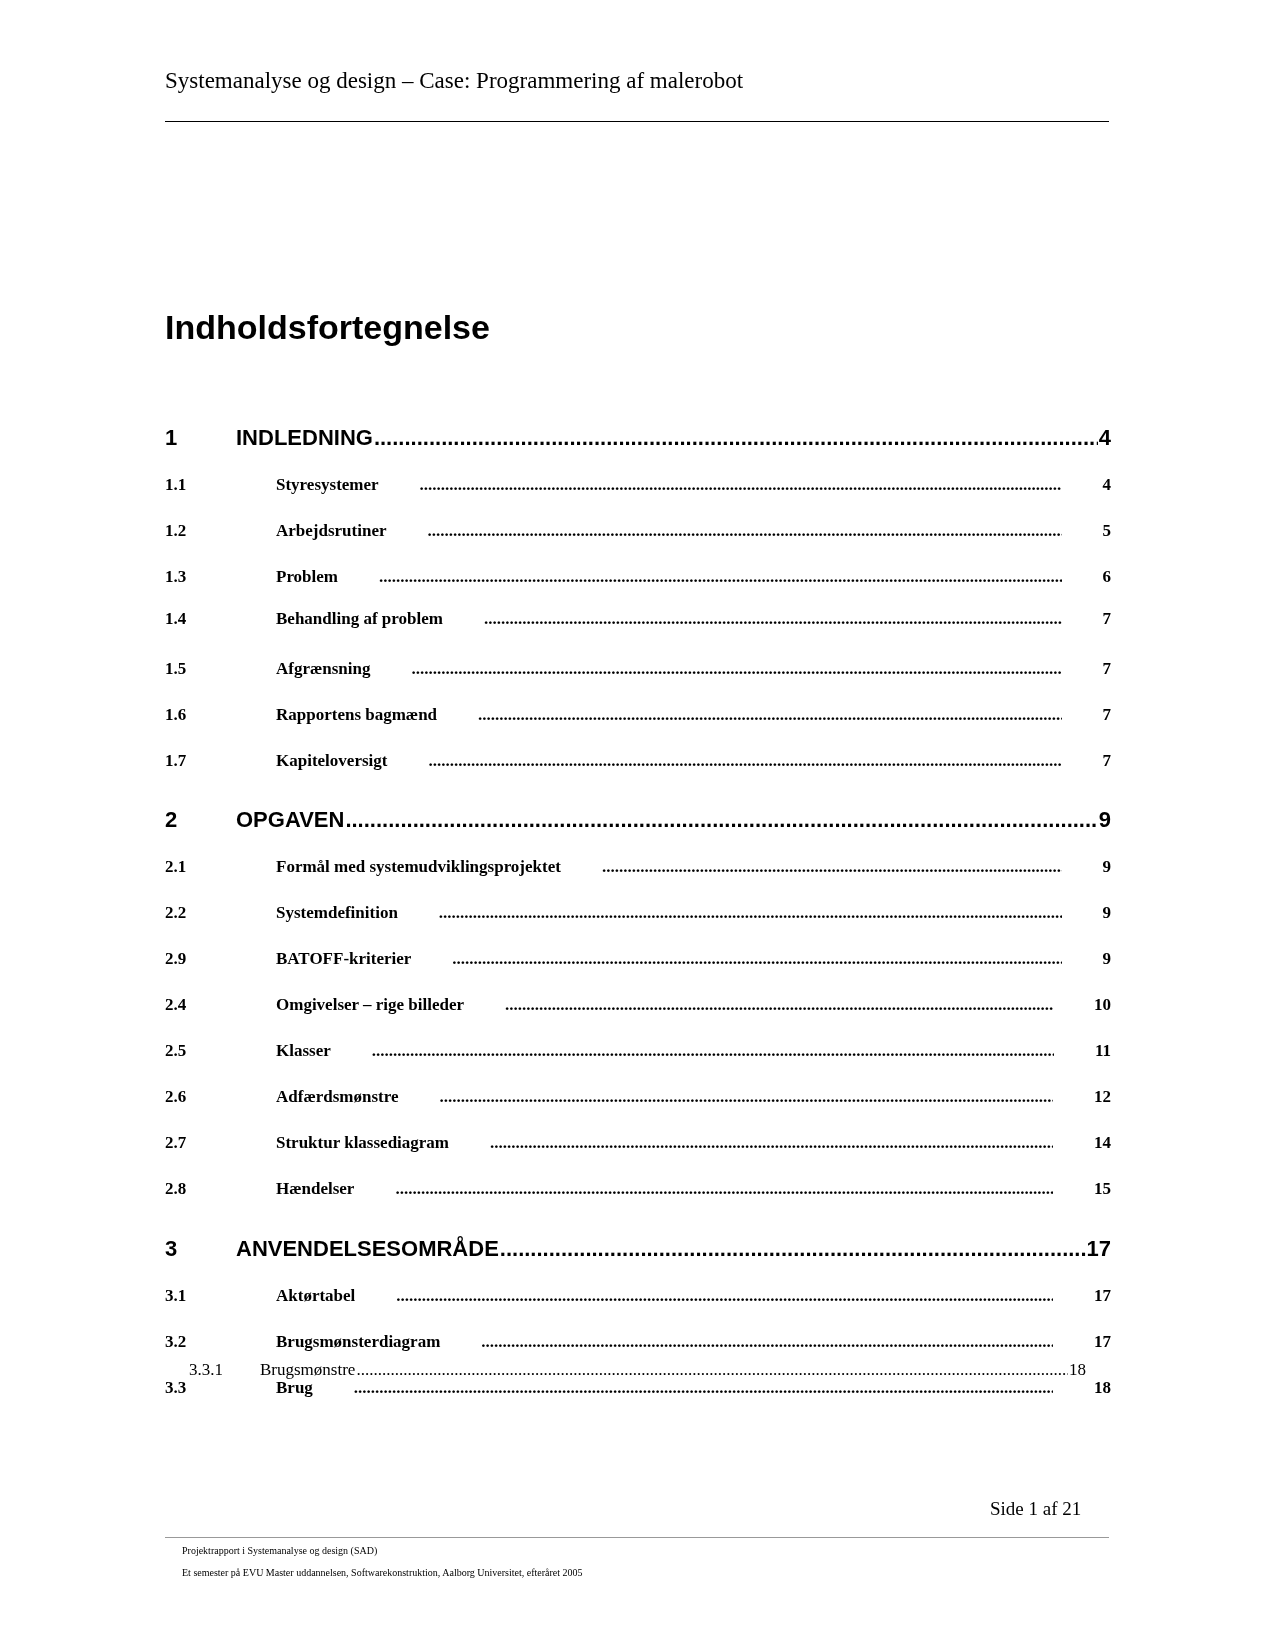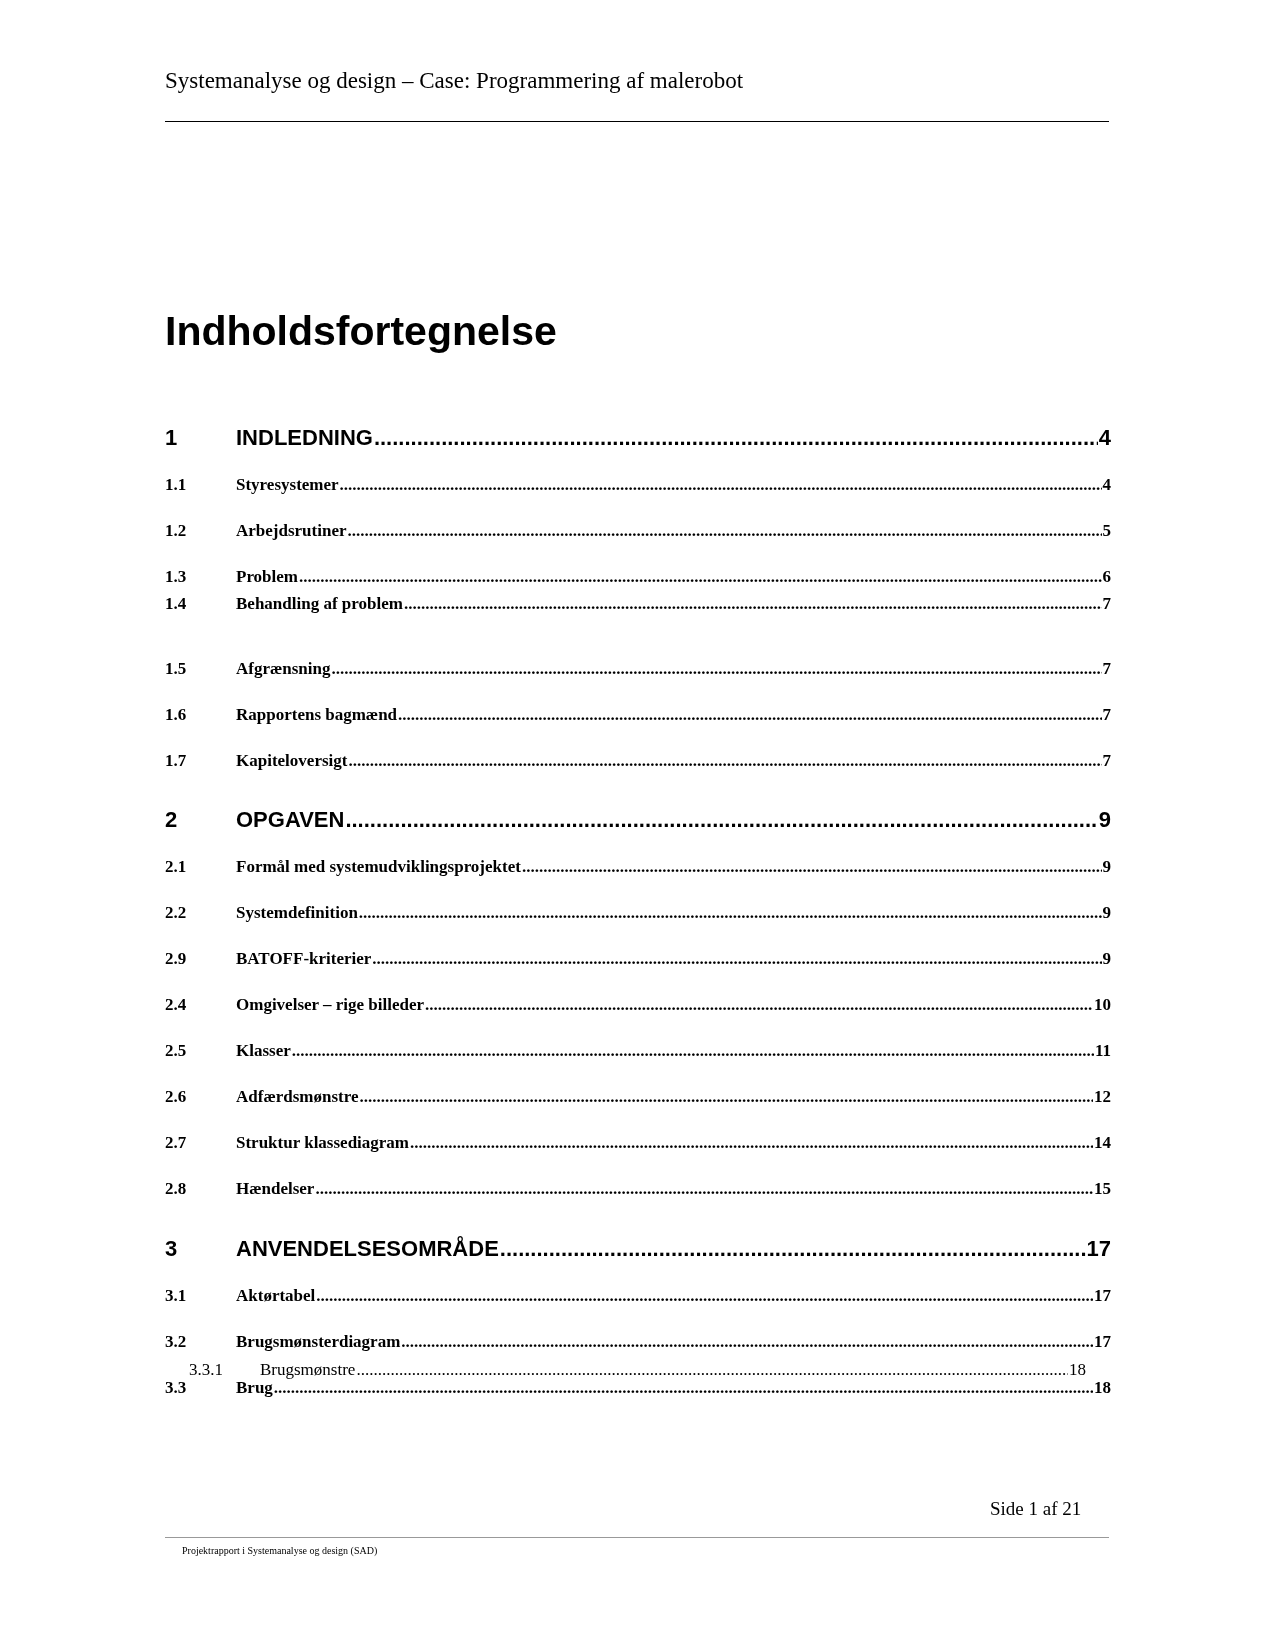--- a/index.html
+++ b/index.html
@@ -5,33 +5,33 @@
     html, body { margin: 0; padding: 0; background: #ffffff; }
     body { width: 1275px; height: 1651px; position: relative; color: #000; overflow: hidden; }
     .page { position: absolute; left: 0; top: 0; width: 1142px; height: 1651px; }
     .running-header {
       position: absolute; left: 165px; top: 68px;
       font-family: "Liberation Serif", serif; font-size: 23px;
     }
     .header-rule { position: absolute; left: 165px; top: 121px; width: 944px; height: 0; border-top: 1.3px solid #000; }
     .toc-title {
       position: absolute; left: 165px; top: 308px;
-      font-family: "Liberation Sans", sans-serif; font-weight: bold; font-size: 41px;
+      font-family: "Liberation Sans", sans-serif; font-weight: bold; font-size: 34px;
     }
     .toc { position: absolute; left: 165px; top: 0; width: 946px; }
     .toc-row { position: absolute; left: 0; width: 946px; display: flex; align-items: baseline; white-space: nowrap; }
     .toc-num { flex: 0 0 auto; }
     .toc-label { flex: 0 0 auto; }
     .leader { flex: 1 1 auto; overflow: hidden; margin: 0 1px; }
     .leader::before { content: "................................................................................................................................................................................................................................................................................................................................................................................................"; }
     .toc-page { flex: 0 0 auto; text-align: right; }
 
     .lvl1 { font-family: "Liberation Sans", sans-serif; font-weight: bold; font-size: 22px; }
     .lvl1 .toc-num { width: 71px; }
-    .lvl2 { font-family: "Liberation Serif", serif; font-weight: bold; font-size: 17px; }
+    .lvl2 { font-family: "Liberation Serif", serif; font-weight: bold; font-size: 17px; gap: 40px; }
     .lvl2 .toc-num { width: 71px; }
     .lvl3 { font-family: "Liberation Serif", serif; font-weight: normal; font-size: 17px; }
     .lvl3 .toc-num { width: 71px; padding-left: 24px; box-sizing: border-box; width: 95px; }
 
     .page-count { position: absolute; left: 990px; top: 1498px; font-family: "Liberation Serif", serif; font-size: 19px; }
     .footer-rule { position: absolute; left: 165px; top: 1537px; width: 944px; border-top: 1px solid #999; }
     .footer-line { position: absolute; left: 182px; font-family: "Liberation Serif", serif; font-size: 10px; }
   </style>
 </head>
 <body>
@@ -60,21 +60,21 @@
       <span class="toc-label">Arbejdsrutiner</span>
       <span class="leader"></span>
       <span class="toc-page">5</span>
     </div>
     <div class="toc-row lvl2" style="top:567px">
       <span class="toc-num">1.3</span>
       <span class="toc-label">Problem</span>
       <span class="leader"></span>
       <span class="toc-page">6</span>
     </div>
-    <div class="toc-row lvl2" style="top:594px">
+    <div class="toc-row lvl2" style="top:609px">
       <span class="toc-num">1.4</span>
       <span class="toc-label">Behandling af problem</span>
       <span class="leader"></span>
       <span class="toc-page">7</span>
     </div>
     <div class="toc-row lvl2" style="top:659px">
       <span class="toc-num">1.5</span>
       <span class="toc-label">Afgrænsning</span>
       <span class="leader"></span>
       <span class="toc-page">7</span>
@@ -173,13 +173,14 @@
       <span class="toc-num">3.3.1</span>
       <span class="toc-label">Brugsmønstre</span>
       <span class="leader"></span>
       <span class="toc-page">18</span>
     </div>
   </div>
 
   <div class="page-count">Side 1 af 21</div>
   <div class="footer-rule"></div>
   <div class="footer-line" style="top:1545px">Projektrapport i Systemanalyse og design (SAD)</div>
+  <div class="footer-line" style="top:1567px">Et semester på EVU Master uddannelsen, Softwarekonstruktion, Aalborg Universitet, efteråret 2005</div>
 </div>
 
 </body></html>

